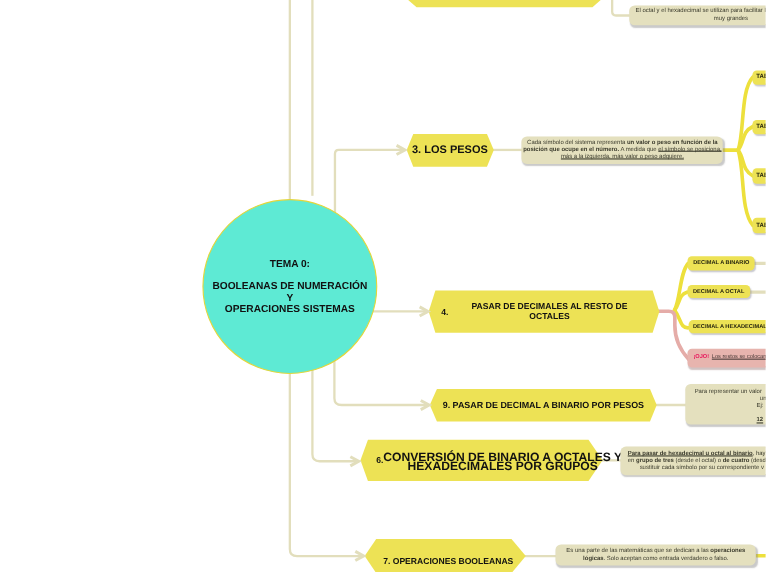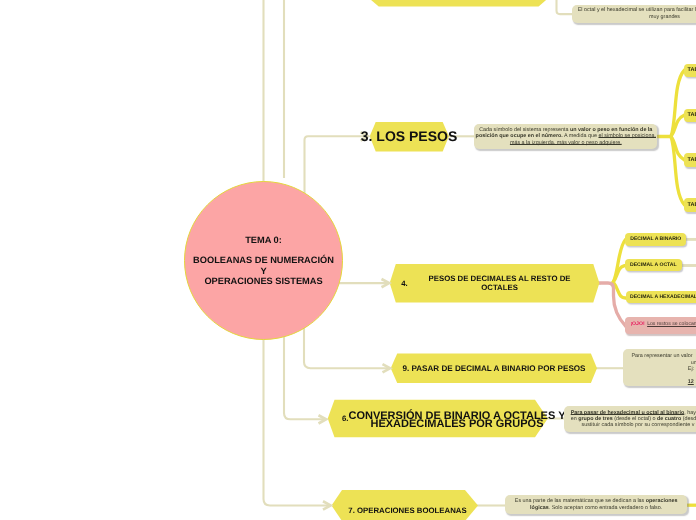--- a/index.html
+++ b/index.html
@@ -5,21 +5,21 @@
   html,body{margin:0;padding:0;}
   body{width:696px;height:520px;background:#ffffff;overflow:hidden;
        font-family:"Liberation Sans",sans-serif;
        -webkit-font-smoothing:antialiased;text-rendering:geometricPrecision;}
   #stage{position:relative;width:696px;height:520px;overflow:hidden;transform:translateZ(0);opacity:0.999;}
   svg.layer{position:absolute;left:0;top:0;width:696px;height:520px;overflow:visible;}
 
   
   .circle{
     position:absolute; border-radius:50%;
-    background:#fca5a5; border:1.1px solid #E3D63B;
+    background:#5eead4; border:1.1px solid #E3D63B;
     display:flex; align-items:center; justify-content:center;
     text-align:center; box-sizing:border-box;
   }
   .circle .inner{ font-weight:bold; color:#111; font-size:9.25px; line-height:10.3px; }
 
   
   .hexnode{
     position:absolute; display:flex; align-items:center; box-sizing:border-box;
     font-weight:bold; color:#111; font-size:7.8px; white-space:nowrap;
   }
@@ -115,28 +115,28 @@
   <div class="circle" style="left:184px;top:181px;width:159px;height:159px;">
     <div class="inner">
       <div>TEMA 0:</div>
       <div style="height:10.5px"></div>
       <div>BOOLEANAS DE NUMERACIÓN</div>
       <div>Y</div>
       <div>OPERACIONES SISTEMAS</div>
     </div>
   </div>
 
-  <div class="hexnode" style="left:368.5px;top:121.5px;width:81px;height:29px;justify-content:center;font-size:14px;">
+  <div class="hexnode" style="left:368.5px;top:121.5px;width:81px;height:29px;justify-content:center;font-size:10px;">
     <span>3. LOS PESOS</span>
   </div>
 
   <div class="hexnode" style="left:389.7px;top:264px;width:209.7px;height:38.4px;">
     <span style="margin-left:11.5px;">4.</span>
     <span style="flex:1;text-align:center;padding-right:8px;line-height:8.8px;padding-top:2px;">
-      <span>PESOS DE DECIMALES AL RESTO DE</span><br>
+      <span>PASAR DE DECIMALES AL RESTO DE</span><br>
       <span>OCTALES</span>
     </span>
   </div>
 
   <div class="hexnode" style="left:385px;top:353.5px;width:218px;height:29px;justify-content:center;font-size:8.1px;">
     <span>9. PASAR DE DECIMAL A BINARIO POR PESOS</span>
   </div>
 
   <div class="hexnode" style="left:327.7px;top:399.7px;width:220px;height:37.5px;">
     <span style="margin-left:14.3px;">6.</span>

